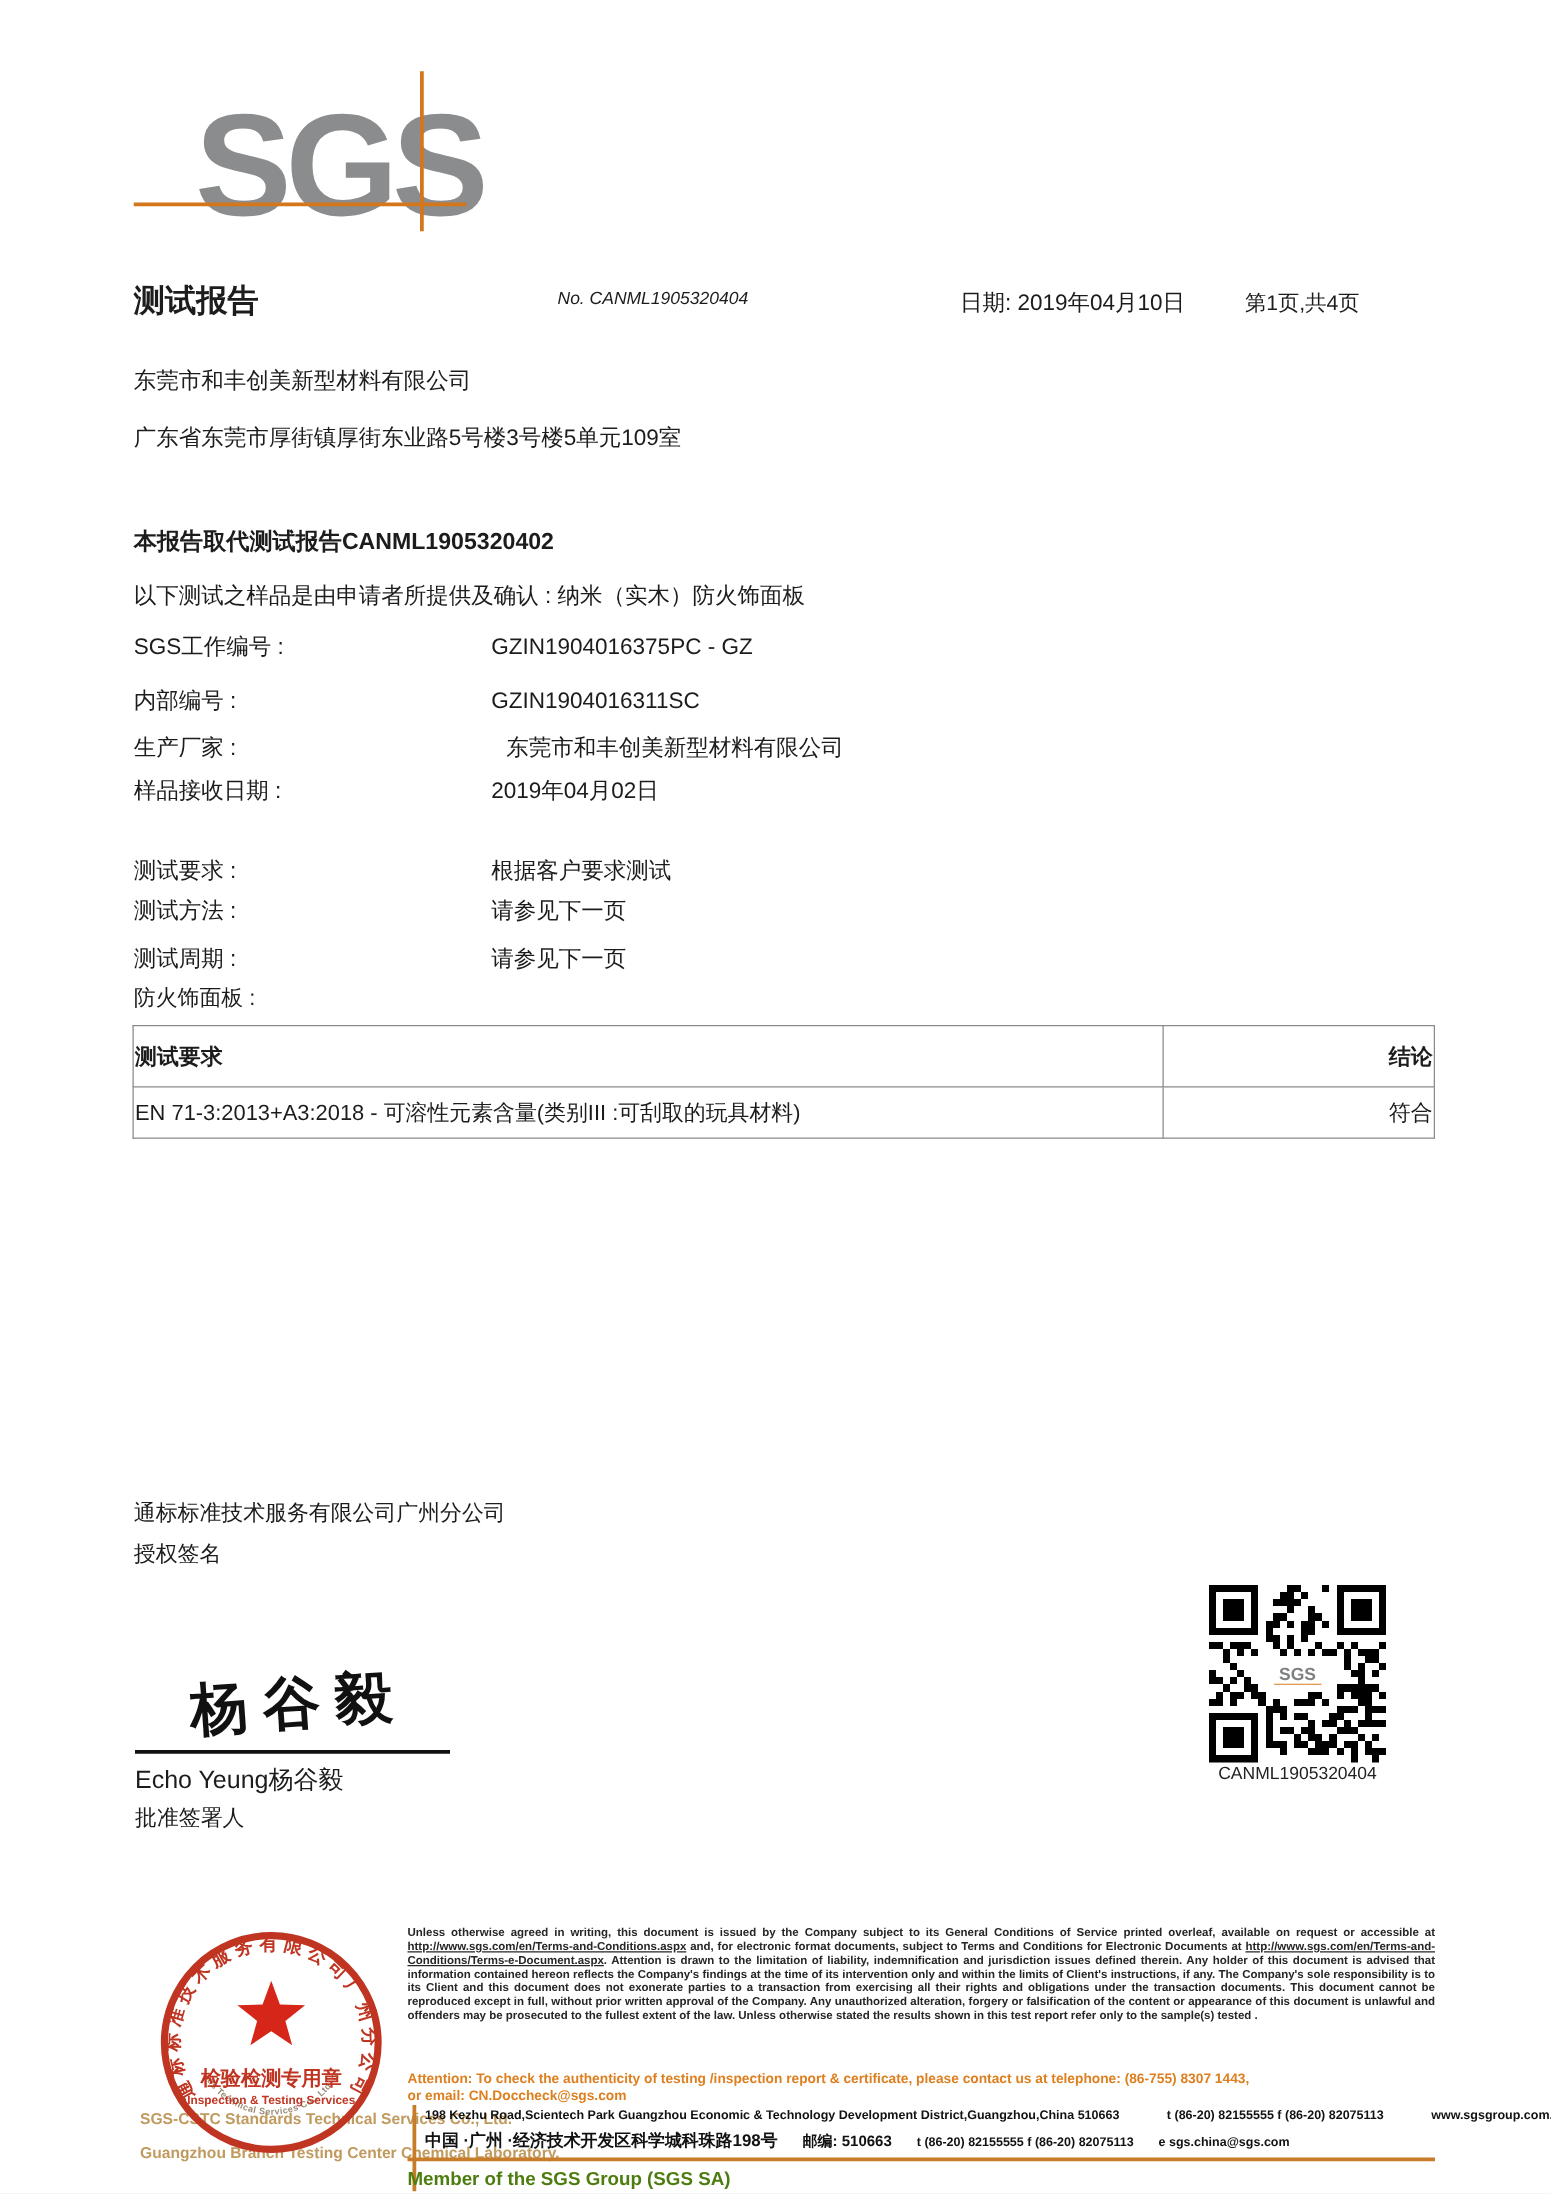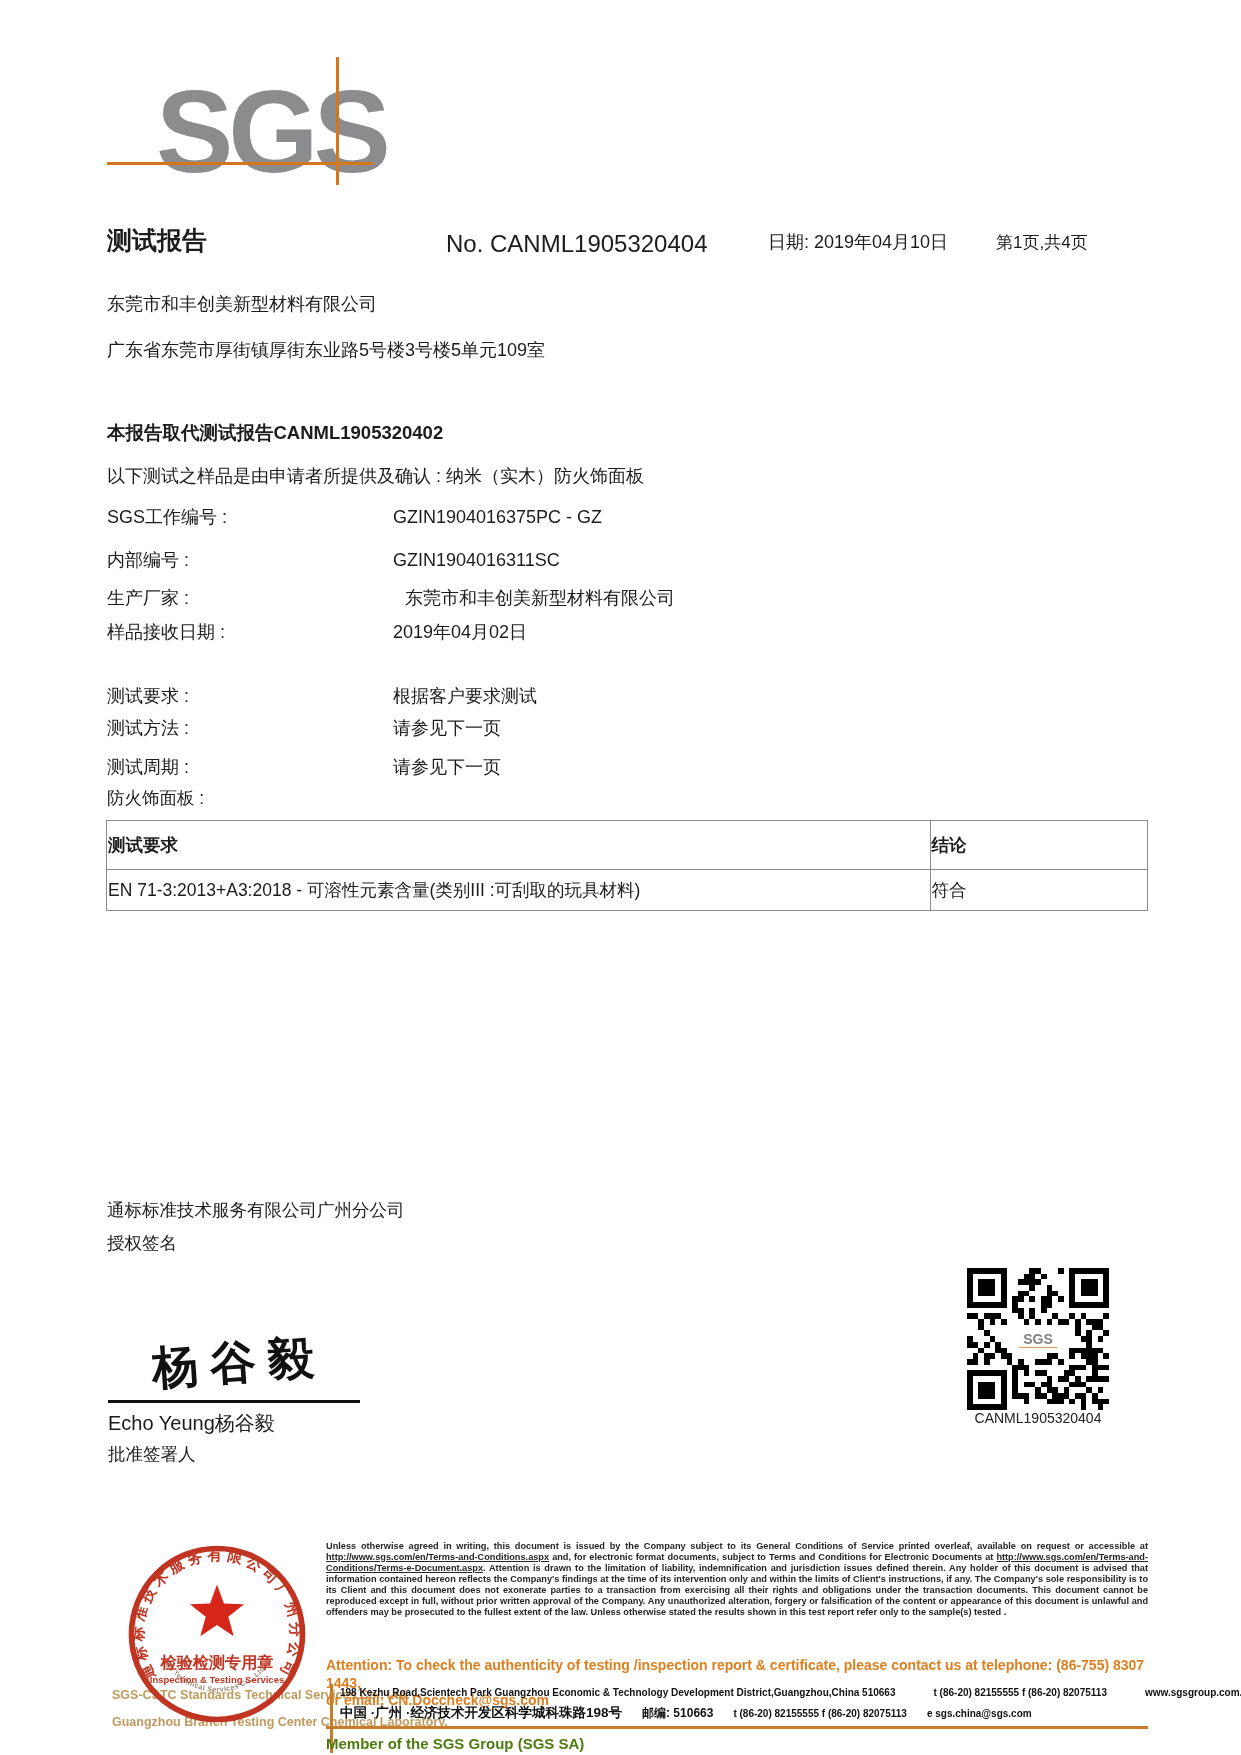--- a/index.html
+++ b/index.html
@@ -7,41 +7,41 @@
     position:relative;width:1241px;height:1755px;margin:0 auto;background:#ffffff;
     font-family:"Liberation Sans",sans-serif;color:#1c1c1c;overflow:hidden;
   }
   
   .logo-text{position:absolute;left:156px;top:74px;font-size:116px;line-height:1;
     font-weight:700;letter-spacing:-5px;color:#8a8c8e;}
   .logo-hline{position:absolute;left:107px;top:162px;width:266px;height:3px;background:#d4761b;}
   .logo-vline{position:absolute;left:336px;top:57px;width:3px;height:128px;background:#d4761b;}
   
   .title{position:absolute;left:107px;top:224px;font-size:25px;font-weight:700;}
-  .report-no{position:absolute;left:446px;top:230px;font-size:24px;}
+  .report-no{position:absolute;left:446px;top:230px;font-size:14px;font-style:italic;}
   .report-date{position:absolute;left:768px;top:230px;font-size:18px;}
   .page-info{position:absolute;left:996px;top:231px;font-size:17px;}
   
   .client-name{position:absolute;left:107px;top:292px;font-size:18px;}
   .client-address{position:absolute;left:107px;top:338px;font-size:18px;}
   .replace-note{position:absolute;left:107px;top:420px;font-size:18.5px;font-weight:700;}
   .sample-note{position:absolute;left:107px;top:464px;font-size:18px;}
   
   .frow{position:absolute;left:0;width:100%;height:30px;line-height:30px;font-size:18px;}
   .flabel{position:absolute;left:107px;}
   .fvalue{position:absolute;left:393px;}
   
   .summary-heading{position:absolute;left:107px;top:786px;font-size:17.5px;}
   .sum-table{position:absolute;left:106px;top:820px;width:1042px;border-collapse:collapse;
     font-size:17.5px;}
   .sum-table td,.sum-table th{border:1px solid #8a8a8a;background:#fff;}
   .sum-table th{height:46px;font-weight:700;}
   .sum-table td{height:38px;font-weight:400;}
   .col-req{width:826px;text-align:left;}
-  .col-con{width:216px;text-align:left;}
+  .col-con{width:216px;text-align:right;}
   
   .sign-company{position:absolute;left:107px;top:1198px;font-size:17.5px;}
   .sign-auth{position:absolute;left:107px;top:1231px;font-size:17.5px;}
   .handwritten{position:absolute;left:152px;top:1332px;font-size:46px;font-weight:700;
     letter-spacing:12px;transform:rotate(-4deg);color:#111;}
   .sign-line{position:absolute;left:108px;top:1400px;width:252px;height:3px;background:#111;}
   .signer-name{position:absolute;left:108px;top:1410px;font-size:20px;}
   .approver{position:absolute;left:108px;top:1442px;font-size:17.5px;}
   
   .qr-box{position:absolute;left:967px;top:1268px;width:142px;height:142px;}
@@ -51,21 +51,21 @@
     border-bottom:1.5px solid #e0954d;line-height:1.15;}
   .qr-caption{position:absolute;left:960px;top:1410px;width:156px;text-align:center;
     font-size:14px;color:#222;}
   
   .company-en-1{position:absolute;left:112px;top:1688px;font-size:12.5px;color:#c09a5e;font-weight:600;}
   .company-en-2{position:absolute;left:112px;top:1715px;font-size:12.5px;color:#c09a5e;font-weight:600;}
   .stamp{position:absolute;left:122px;top:1539px;}
   .legal{position:absolute;left:326px;top:1541px;width:822px;font-size:9.2px;line-height:1.2;
     text-align:justify;font-weight:600;color:#262626;}
   .legal .url{text-decoration:underline;}
-  .attention{position:absolute;left:326px;top:1657px;width:822px;font-size:14px;line-height:1.25;
+  .attention{position:absolute;left:326px;top:1657px;width:822px;font-size:11px;line-height:1.25;
     font-weight:700;color:#dd7f1f;}
   .addr-vline{position:absolute;left:330px;top:1684px;width:2.5px;height:69px;background:#c87b28;}
   .addr-row1{position:absolute;left:340px;top:1687px;width:808px;font-size:10px;font-weight:600;
     display:flex;gap:38px;white-space:nowrap;color:#111;}
   .addr-row2{position:absolute;left:340px;top:1704px;width:808px;font-size:10px;font-weight:600;
     display:flex;gap:20px;align-items:baseline;white-space:nowrap;color:#111;}
   .addr-cn{font-size:13.5px;font-weight:700;}
   .addr-postal{font-size:12px;font-weight:700;}
   .orange-rule{position:absolute;left:326px;top:1726px;width:822px;height:2.5px;background:#c87b28;}
   .member{position:absolute;left:326px;top:1735px;width:752px;text-align:left;

